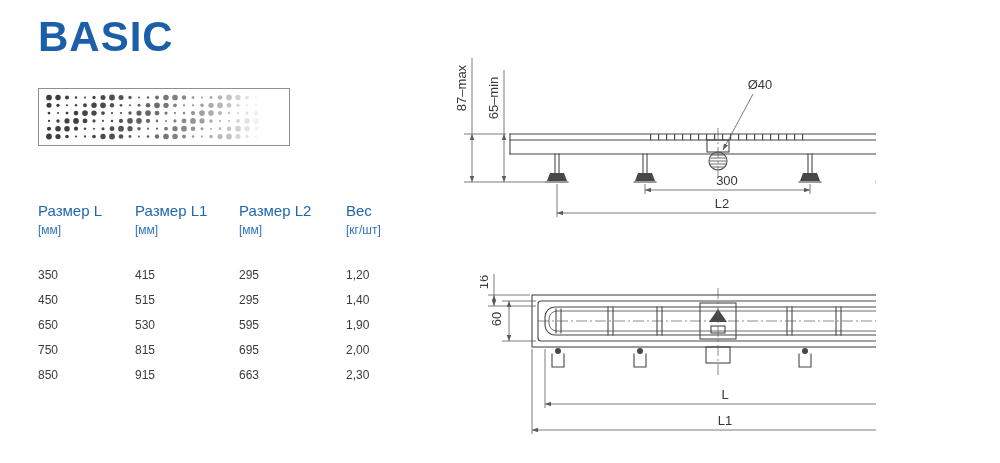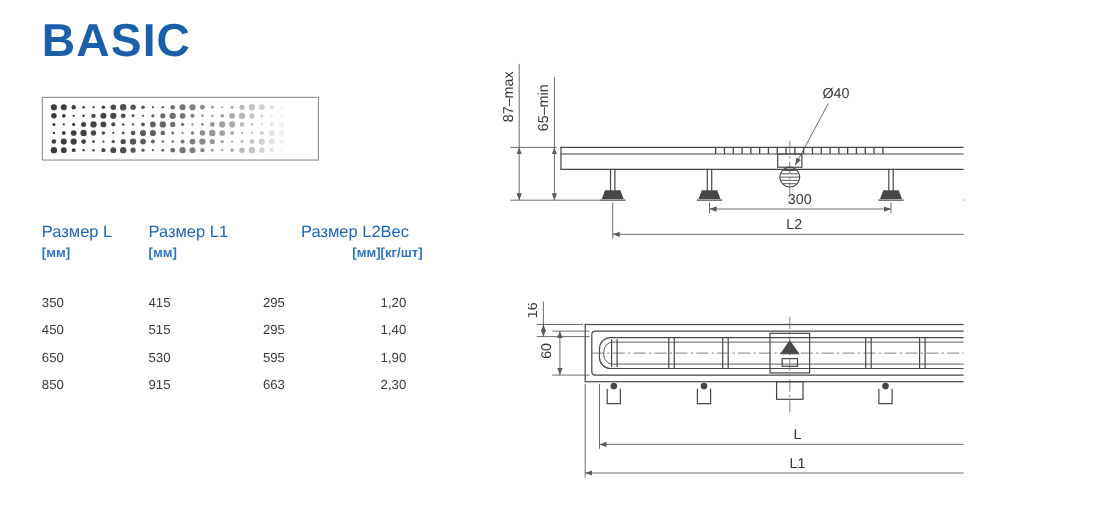--- a/index.html
+++ b/index.html
@@ -3,23 +3,23 @@
 <meta charset="utf-8">
 <style>
   html,body{margin:0;padding:0;background:#ffffff;}
   .page{position:relative;width:876px;height:463px;background:#ffffff;font-family:"Liberation Sans",sans-serif;overflow:hidden;}
   .title{position:absolute;left:38px;top:16px;margin:0;font-size:42px;line-height:1;font-weight:bold;color:#1c5fa9;letter-spacing:1px;}
   .grate{position:absolute;left:38px;top:88px;width:252px;height:58px;border:1px solid #8f8f8f;background:#fff;box-sizing:border-box;}
   .spec-table{position:absolute;left:38px;top:202px;}
   table{border-collapse:collapse;}
   th{text-align:left;vertical-align:top;padding:0 0 26px 0;font-weight:normal;}
   .h-label{font-size:15px;font-weight:normal;color:#1f66b0;}
-  .h-unit{font-size:12px;color:#2f74bc;margin-top:4px;font-weight:bold;}
+  .h-unit{font-size:12px;color:#2f74bc;margin-top:4px;}
   td{font-size:12px;color:#3b3b3b;padding:5px 0 6px 0;}
-  .c0{width:97px;}.c1{width:104px;}.c2{width:107px;text-align:right;}.c3{width:90px;margin-left:12px;}
+  .c0{width:97px;}.c1{width:104px;}.c2{width:107px;}.c3{width:90px;margin-left:12px;}
   .side-view{position:absolute;left:450px;top:16px;}
   .top-view{position:absolute;left:480px;top:248px;}
   .obj{stroke:#474747;stroke-width:1.1;fill:none;stroke-linecap:square;}
   .thin{stroke:#474747;stroke-width:0.8;fill:none;}
   .ticks{stroke:#474747;stroke-width:6;stroke-dasharray:1.2 6.8;fill:none;}
   .dim{stroke:#5a5a5a;stroke-width:0.8;fill:none;}
   .cl{stroke:#5a5a5a;stroke-width:0.7;fill:none;stroke-dasharray:11 3 2 3;}
   .drawing text{font-size:13px;fill:#383838;}
   .dark{fill:#474747;stroke:none;}
 </style>
@@ -214,20 +214,26 @@
           <td>295</td>
           <td>1,40</td>
         </tr>
         <tr>
           <td>650</td>
           <td>530</td>
           <td>595</td>
           <td>1,90</td>
         </tr>
         <tr>
+          <td>750</td>
+          <td>815</td>
+          <td>695</td>
+          <td>2,00</td>
+        </tr>
+        <tr>
           <td>850</td>
           <td>915</td>
           <td>663</td>
           <td>2,30</td>
         </tr>
       </tbody>
     </table>
   </div>
 
   <svg class="side-view drawing" width="550" height="228" viewBox="0 0 550 228">

